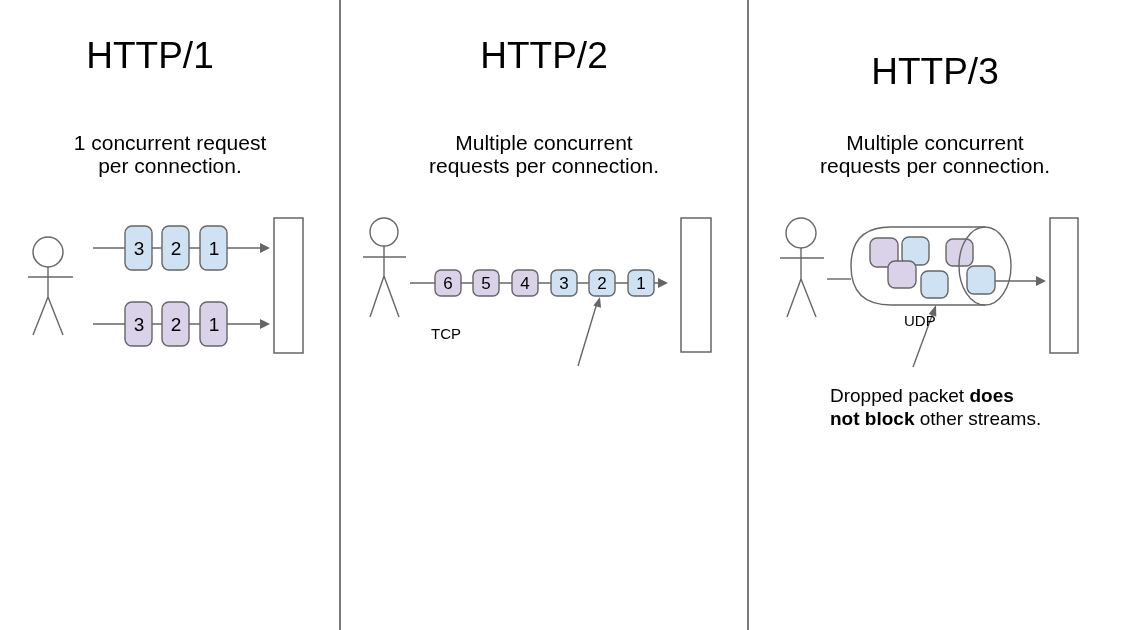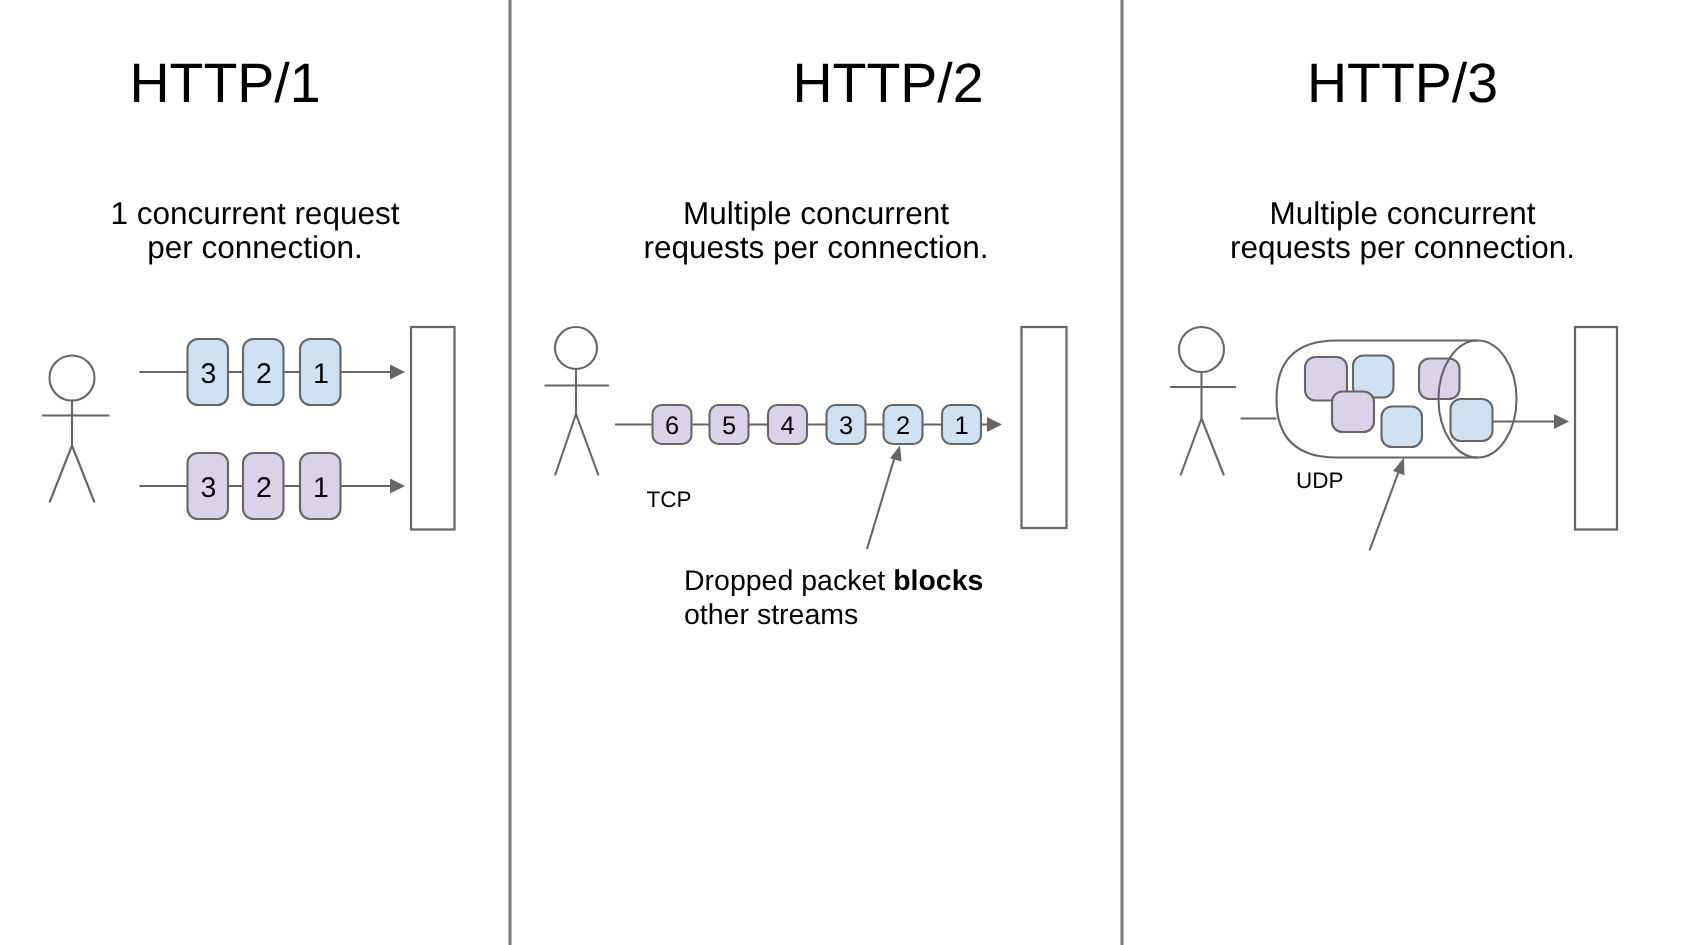--- a/index.html
+++ b/index.html
@@ -24,22 +24,22 @@
 </style>
 </head>
 <body>
 
 <div id="stage">
 
   <div class="divider" style="left:339px;"></div>
   <div class="divider" style="left:747px;"></div>
 
   <div class="col-title" style="left:0;width:300px;">HTTP/1</div>
-  <div class="col-title" style="left:340px;width:408px;margin-left:48px;">HTTP/2</div>
-  <div class="col-title" style="left:748px;width:374px;">HTTP/3</div>
+  <div class="col-title" style="left:340px;width:408px;">HTTP/2</div>
+  <div class="col-title" style="left:748px;width:374px;margin-top:16px;">HTTP/3</div>
 
   <div class="col-subtitle" style="left:0;width:340px;">1 concurrent request
 per connection.</div>
   <div class="col-subtitle" style="left:340px;width:408px;">Multiple concurrent
 requests per connection.</div>
   <div class="col-subtitle" style="left:748px;width:374px;">Multiple concurrent
 requests per connection.</div>
 
   <svg width="1122" height="630" viewBox="0 0 1122 630">
 
@@ -126,18 +126,18 @@
     <line class="stroke" x1="995" y1="281" x2="1036" y2="281"></line>
     <polygon class="ah" points="1036,276 1046,281 1036,286"></polygon>
 
     <rect class="server" x="1050" y="218" width="28" height="135"></rect>
 
     <line class="stroke" x1="913" y1="367" x2="933" y2="313"></line>
     <polygon class="ah" points="936,305 936.3,316.8 928.7,314"></polygon>
   </svg>
 
   <div class="proto-label" style="left:431px;top:325px;">TCP</div>
-  <div class="proto-label" style="left:864px;top:312px;">UDP</div>
+  <div class="proto-label" style="left:904px;top:312px;">UDP</div>
 
-  <div class="annotation" style="left:456px;top:376px;"><span>Dropped packet </span><b>blocks</b><br><span>other streams</span></div>
 
+  <div class="annotation" style="left:830px;top:384px;"><span>Dropped packet </span><b>does</b><br><b>not block</b><span> other streams.</span></div>
 
 </div>
 
 </body></html>

